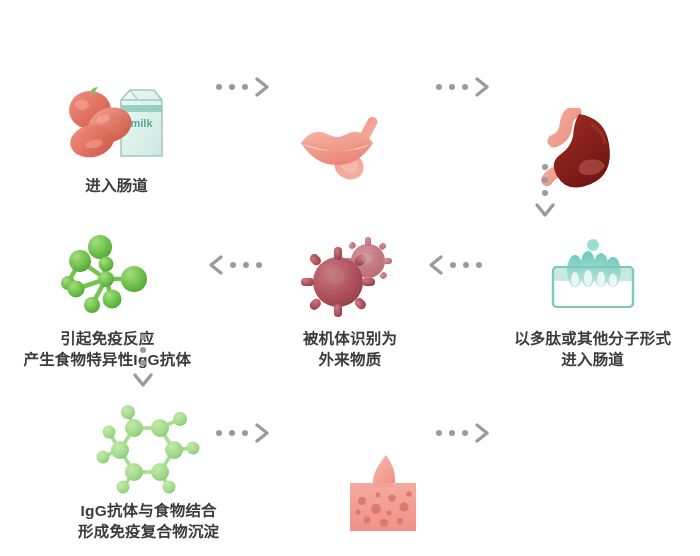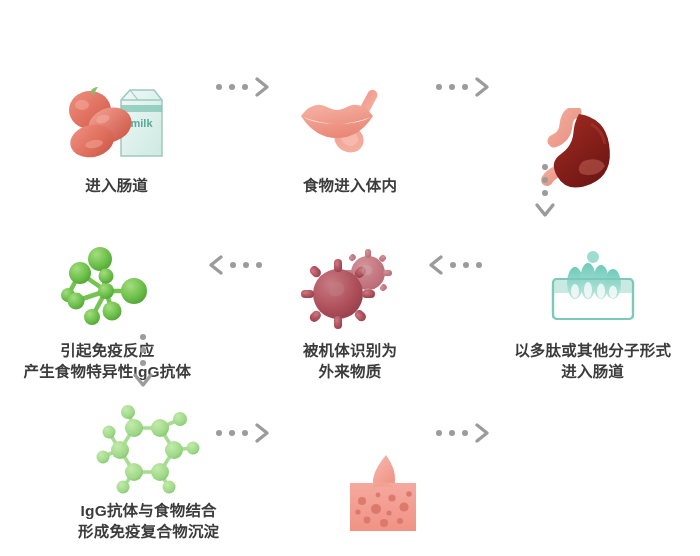--- a/index.html
+++ b/index.html
@@ -26,21 +26,21 @@
 
   
   .row {
     position: absolute;
     left: 0;
     width: 700px;
     height: 175px;
     display: flex;
   }
   #row-1 { top: 22px; }
-  #row-2 { top: 208px; gap: 28px; }
+  #row-2 { top: 196px; gap: 28px; }
   #row-3 { top: 368px; padding-left: 32px; }
 
   .cell {
     width: 233.33px;
     position: relative;
     display: flex;
     flex-direction: column;
     align-items: center;
     justify-content: flex-end;
   }
@@ -145,21 +145,20 @@
             <rect x="57" y="4" width="10" height="46" rx="5" fill="url(#gSpoon)"></rect>
             <ellipse cx="62" cy="59" rx="15" ry="13" fill="url(#gSpoon)"></ellipse>
             <ellipse cx="62" cy="58" rx="9" ry="7.5" fill="#f7bdb0" opacity="0.8"></ellipse>
           </g>
 
           <path d="M6 34 q12 -16 26 -9 q6 3 10 3 q4 0 10 -3 q14 -7 26 9
                    q-14 22 -36 22 q-22 0 -36 -22 Z" fill="url(#gLip)"></path>
           <path d="M8 35 q18 7 34 7 q16 0 34 -7 q-12 7 -34 7 q-22 0 -34 -7 Z" fill="#ffffff" opacity="0.95"></path>
         </svg>
       </div>
-      <div class="caption">食物进入体内</div>
     </div>
 
     <div class="cell">
       <div class="icon-box">
         <svg width="96" height="86" viewBox="0 0 96 86">
           <defs>
             <linearGradient id="gSto" x1="0.2" y1="0" x2="0.9" y2="1">
               <stop offset="0%" stop-color="#a02a22"></stop>
               <stop offset="60%" stop-color="#7e1c18"></stop>
               <stop offset="100%" stop-color="#6b1512"></stop>

